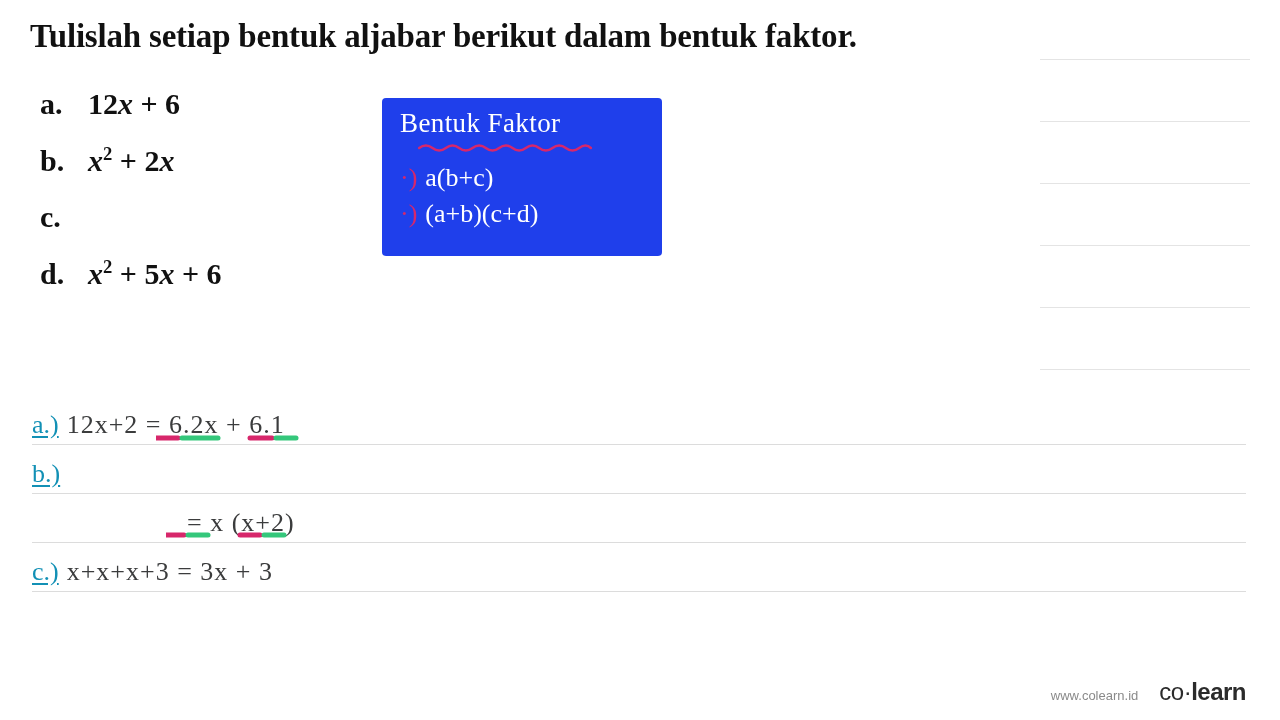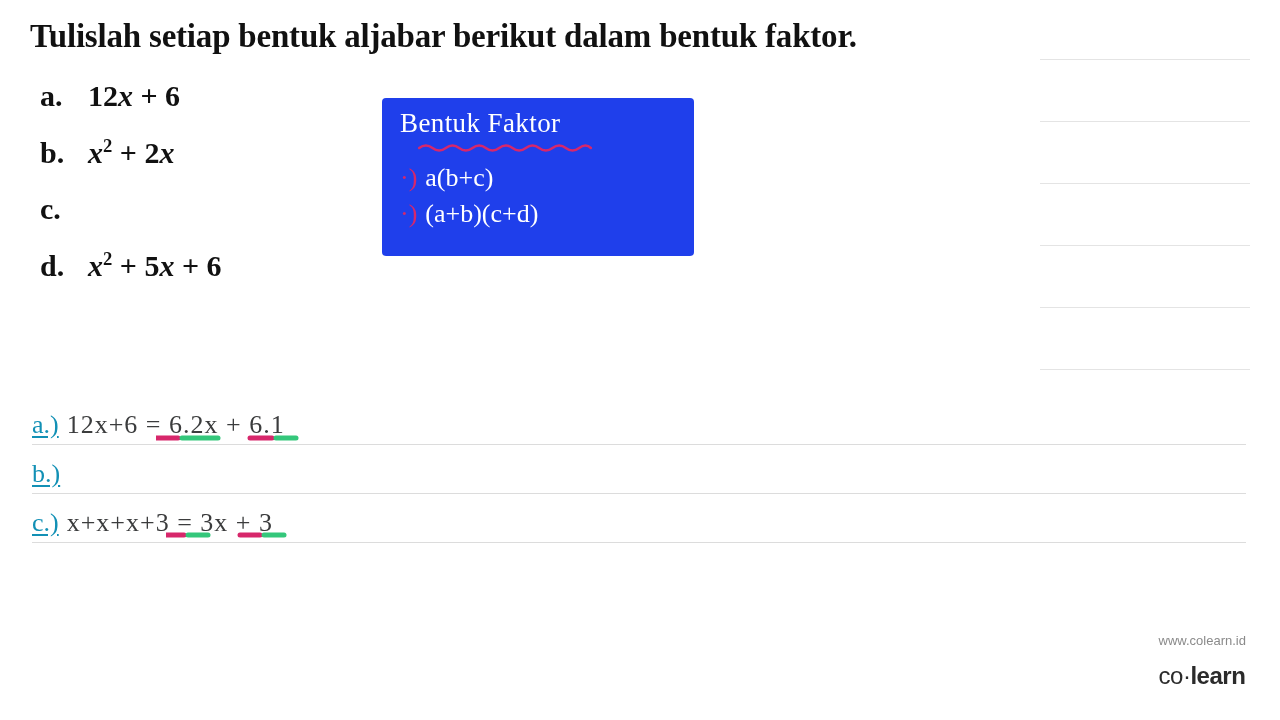--- a/index.html
+++ b/index.html
@@ -1,27 +1,27 @@
 <!DOCTYPE html>
 <html><head>
 <meta charset="utf-8">
 <style>
   * { box-sizing: border-box; margin: 0; padding: 0; }
   html, body { width: 1280px; height: 720px; overflow: hidden; background: #fff; font-family: Georgia, 'Times New Roman', serif; }
   .page { position: relative; width: 1280px; height: 720px; padding: 18px 0 0 30px; }
 
-  .title { font-size: 33px; font-weight: 700; color: #111; margin-bottom: 24px; letter-spacing: -0.2px; }
+  .title { font-size: 33px; font-weight: 700; color: #111; margin-bottom: 32px; letter-spacing: -0.2px; }
 
   .problems { margin-left: 10px; }
   .prow { display: flex; align-items: center; margin-bottom: 22px; font-size: 30px; color: #111; font-weight: 600; }
   .plabel { width: 48px; font-weight: 600; }
   .pexpr .mi { font-style: italic; font-family: Georgia, serif; }
   .pexpr sup { font-size: 0.62em; vertical-align: super; font-style: normal; }
 
-  .tipbox { position: absolute; left: 382px; top: 98px; width: 312px; height: 158px; background: #1f3feb; border-radius: 4px; padding: 10px 4px 8px 18px; }
+  .tipbox { position: absolute; left: 382px; top: 98px; width: 280px; height: 158px; background: #1f3feb; border-radius: 4px; padding: 10px 4px 8px 18px; }
   .tipbox .tb-title { color: #fff; font-family: 'Comic Sans MS', 'Chalkboard SE', cursive; font-size: 27px; letter-spacing: 0.4px; }
   .tipbox .squiggle { height: 10px; margin-top: -2px; }
   .tipbox .tb-line { color: #fff; font-family: 'Comic Sans MS', 'Chalkboard SE', cursive; font-size: 26px; margin-top: 6px; display: flex; align-items: center; gap: 8px; }
   .tipbox .bullet { color: #d7276b; font-size: 26px; line-height: 1; }
 
   .rules { position: absolute; right: 30px; top: 0; width: 210px; height: 410px; }
   .rules .rline { border-bottom: 1px solid #e4e4e4; height: 62px; }
   .rules .rline:first-child { height: 60px; }
 
   .hand { font-family: 'Comic Sans MS', 'Chalkboard SE', cursive; position: relative; }
@@ -29,21 +29,21 @@
   .wline { border-bottom: 1px solid #dcdcdc; height: 49px; display: flex; align-items: flex-end; padding-bottom: 4px; font-size: 26px; }
   .wline.nb { border-bottom: 0; }
   .lab { color: #1290b5; font-family: 'Comic Sans MS', cursive; margin-right: 8px; text-decoration: underline; text-decoration-color: #1290b5; text-underline-offset: 3px; }
   .htxt { color: #3b3c3d; font-family: 'Comic Sans MS', cursive; letter-spacing: 1px; }
   .indent1 { padding-left: 148px; }
   .indent2 { padding-left: 155px; }
 
   .ul-a1 { position: absolute; left: 124px; top: 36px; pointer-events: none; }
   .ul-b1 { position: absolute; left: 134px; top: 133px; pointer-events: none; }
 
-  .footer { position: absolute; right: 34px; bottom: 30px; display: flex; align-items: baseline; gap: 14px; flex-direction: column; }
+  .footer { position: absolute; right: 34px; bottom: 14px; display: flex; align-items: baseline; gap: 21px; }
   .site { color: #8a8a8a; font-family: Arial, sans-serif; font-size: 13px; }
   .brand { font-family: Arial, sans-serif; color: #2b2b2b; font-size: 24px; letter-spacing: -0.5px; }
   .brand b { font-weight: 700; }
   .dot { color: #2b2b2b; }
 </style>
 </head>
 <body>
 
 <div class="page">
 
@@ -87,37 +87,40 @@
       <div class="rline"></div>
       <div class="rline"></div>
     <div class="rline"></div>
       <div class="rline"></div>
       <div class="rline"></div>
   </div>
 
   <div class="work hand">
     <div class="wline">
       <span class="lab">a.)</span>
-      <span class="htxt">12x+6 = 6.2x + 6.1</span>
+      <span class="htxt">12x+2 = 6.2x + 6.1</span>
     </div>
     <svg class="ul-a1" width="190" height="12">
       <line x1="0" y1="6" x2="22" y2="6" stroke="#d7276b" stroke-width="5" stroke-linecap="round"></line>
       <line x1="26" y1="6" x2="62" y2="6" stroke="#34c77b" stroke-width="5" stroke-linecap="round"></line>
       <line x1="94" y1="6" x2="116" y2="6" stroke="#d7276b" stroke-width="5" stroke-linecap="round"></line>
       <line x1="120" y1="6" x2="140" y2="6" stroke="#34c77b" stroke-width="5" stroke-linecap="round"></line>
     </svg>
     <div class="wline">
       <span class="lab">b.)</span>
     </div>
     <svg class="ul-b1" width="190" height="12">
       <line x1="0" y1="6" x2="18" y2="6" stroke="#d7276b" stroke-width="5" stroke-linecap="round"></line>
       <line x1="22" y1="6" x2="42" y2="6" stroke="#34c77b" stroke-width="5" stroke-linecap="round"></line>
       <line x1="74" y1="6" x2="94" y2="6" stroke="#d7276b" stroke-width="5" stroke-linecap="round"></line>
       <line x1="98" y1="6" x2="118" y2="6" stroke="#34c77b" stroke-width="5" stroke-linecap="round"></line>
     </svg>
+    <div class="wline indent2">
+      <span class="htxt">= x (x+2)</span>
+    </div>
     <div class="wline">
       <span class="lab">c.)</span>
       <span class="htxt">x+x+x+3 = 3x + 3</span>
     </div>
     <div class="wline nb"></div>
 
   </div>
 
   <div class="footer">
     <span class="site">www.colearn.id</span>

